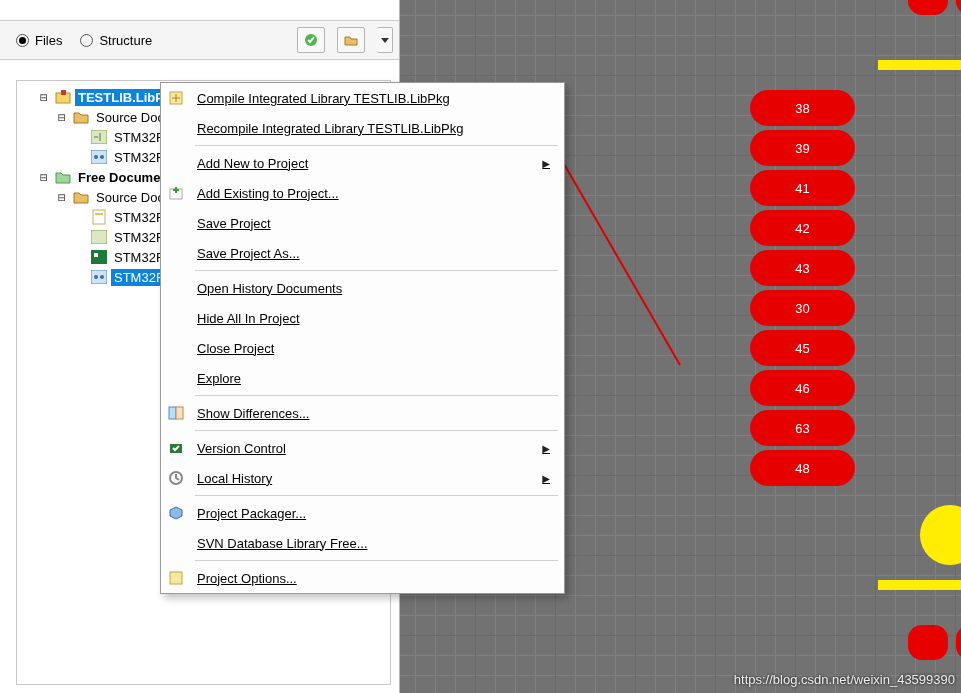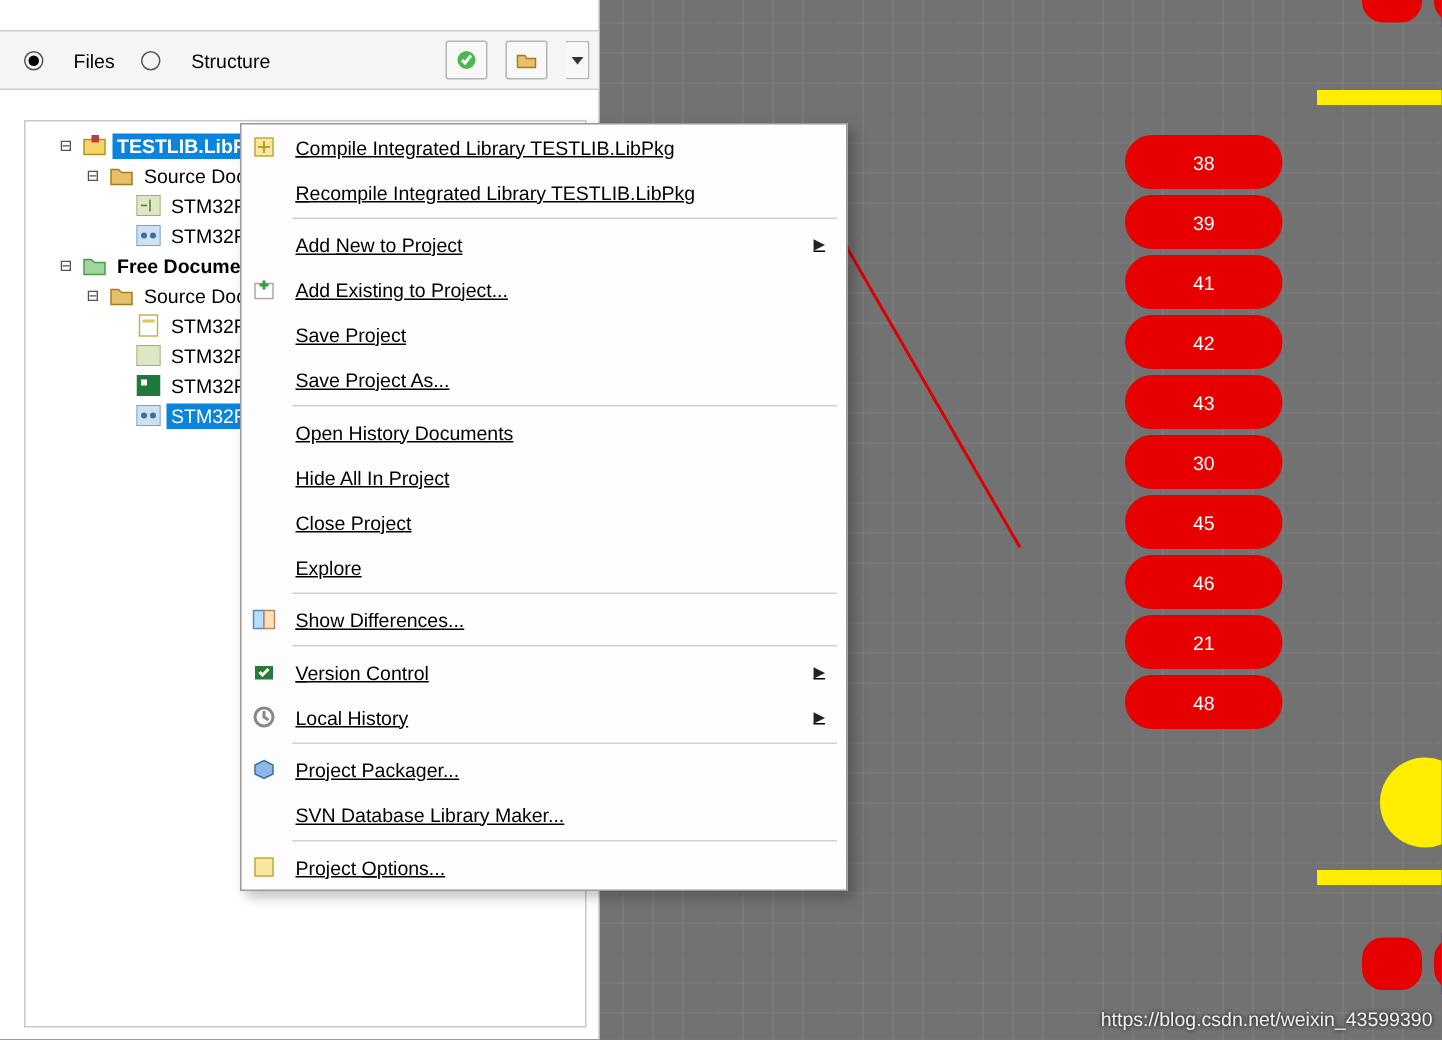--- a/index.html
+++ b/index.html
@@ -3,21 +3,21 @@
 <meta charset="utf-8">
 <style>
   * { box-sizing: border-box; margin: 0; padding: 0; font-family: "Segoe UI", Tahoma, sans-serif; font-size: 13px; }
   body { width: 961px; height: 693px; overflow: hidden; background: #808080; position: relative; }
 
   
   .panel { position: absolute; left: 0; top: 0; width: 400px; height: 693px; background: #fff; border-right: 1px solid #b6b6b6; }
   .panel-topbar { height: 20px; }
   .panel-controls { display: flex; align-items: center; height: 40px; padding: 4px 6px; border-top: 1px solid #cbcbcb; border-bottom: 1px solid #cbcbcb; background:#f5f5f5; gap:8px; }
   .radio-group { display: flex; gap: 18px; align-items: center; margin-left:10px; }
-  .radio-item { display: flex; align-items: center; gap: 20px; cursor: pointer; }
+  .radio-item { display: flex; align-items: center; gap: 6px; cursor: pointer; }
   .radio-dot { width: 13px; height: 13px; border-radius: 50%; border: 1px solid #555; display: inline-flex; align-items:center; justify-content:center; }
   .radio-dot.on::after { content:""; width:7px; height:7px; border-radius:50%; background:#000; }
   .panel-controls .spacer { flex:1; }
   .icon-btn { width: 28px; height: 26px; border: 1px solid #b5b5b5; background: #f8f8f8; border-radius:2px; display:inline-flex; align-items:center; justify-content:center; cursor:pointer; }
   .icon-btn + .icon-btn { margin-left: 4px; }
 
   .tree { position: absolute; left: 16px; top: 80px; right: 8px; bottom: 8px; border:1px solid #c8c8c8; padding:6px 4px; overflow:hidden; background:#fff;}
   .tree-row { display:flex; align-items:center; height:20px; white-space:nowrap; }
   .tree-row .exp { width:14px; text-align:center; color:#555; cursor:pointer; font-family: monospace;}
   .tree-row .ficon { width:16px; height:16px; margin:0 4px; display:inline-flex; align-items:center; justify-content:center;}
@@ -225,21 +225,21 @@
     <div class="pad">
         <span>30</span>
       </div>
     <div class="pad">
         <span>45</span>
       </div>
     <div class="pad">
         <span>46</span>
       </div>
     <div class="pad">
-        <span>21</span>
+        <span>63</span>
       </div>
     <div class="pad">
         <span>48</span>
       </div>
   </div>
 
   <div class="watermark">https://blog.csdn.net/weixin_43599390</div>
 </div>
 
 <div class="context-menu">
@@ -322,21 +322,21 @@
   <div class="menu-sep"></div>
   <div class="menu-row">
     <span class="micon">
         <svg width="16" height="16">
           <path d="M8 2l6 3v6l-6 3-6-3V5z" fill="#8eb8e8" stroke="#3a6fa0"></path>
         </svg>
       </span>
     <span><span></span><span class="u">P</span><span>roject Packager...</span></span>
   </div>
   <div class="menu-row">
-    <span>SVN Database Library Maker...</span>
+    <span>SVN Database Library Free...</span>
   </div>
   <div class="menu-sep"></div>
   <div class="menu-row">
     <span class="micon">
         <svg width="16" height="16">
           <rect x="2" y="2" width="12" height="12" fill="#f7e7a0" stroke="#c2a838"></rect>
         </svg>
       </span>
     <span><span>Project </span><span class="u">O</span><span>ptions...</span></span>
   </div>

